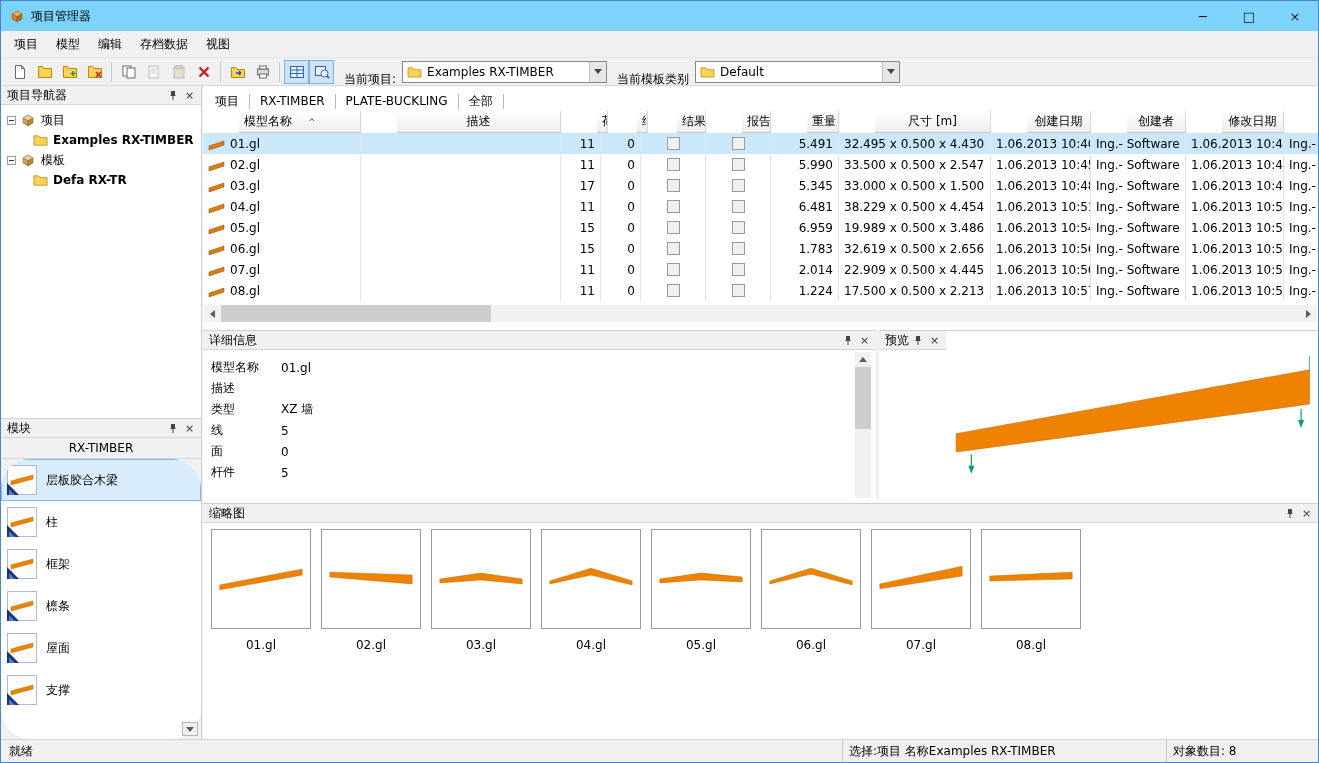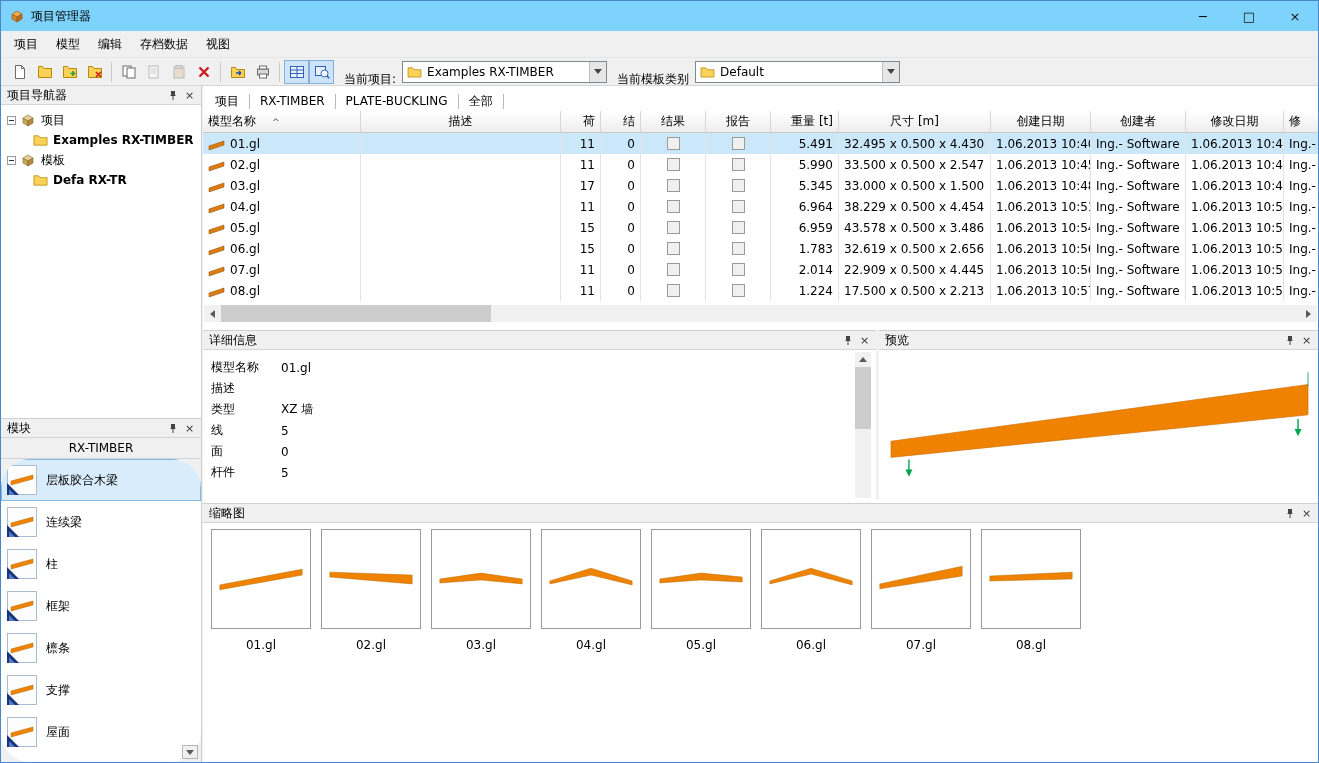--- a/index.html
+++ b/index.html
@@ -52,21 +52,21 @@
   .mod-item.selected { background:#d9ecfb; border-color:#84b7e4; }
   .mod-icon { width:30px; height:30px; flex:0 0 auto; display:inline-flex; }
   .mod-label { margin-left:9px; white-space:nowrap; }
   .mod-scroll { position:absolute; right:3px; bottom:3px; width:16px; height:14px; background:#f0f0f0; border:1px solid #b5b5b5; display:flex; align-items:center; justify-content:center; }
   
   .main { position:absolute; left:202px; top:0; right:0; bottom:0; background:#fff; }
   .tabs { position:absolute; top:6px; left:2px; height:19px; display:flex; align-items:center; }
   .tab { padding:0 10px; border-right:1px solid #b9b9b9; line-height:15px; white-space:nowrap; }
   .grid { display:grid; grid-template-columns:158px 200px 40px 40px 65px 65px 68px 152px 100px 95px 98px minmax(36px,1fr); }
   .thead { position:absolute; top:25px; left:0; right:0; height:22px; }
-  .hcell { border-right:1px solid #d6d6d6; border-bottom:1px solid #c9c9c9; background:linear-gradient(#ffffff,#ededed); line-height:21px; padding:0 5px; white-space:nowrap; overflow:hidden; }
+  .hcell { border-right:1px solid #d6d6d6; border-bottom:1px solid #c9c9c9; background:linear-gradient(#ffffff,#ededed); line-height:21px; padding:0 5px; white-space:nowrap; overflow:hidden;margin-left:36px; }
   .hc-c { text-align:center; } .hc-r { text-align:right; }
   .caret { font-size:9px; margin-left:16px; color:#555; }
   .tbody { position:absolute; top:47px; left:0; right:0; height:168px; }
   .trow { height:21px; }
   .trow.selected { background:#cbe8fa; }
   .tcell { border-right:1px solid #e3e3e3; display:flex; align-items:center; padding:0 5px; white-space:nowrap; overflow:hidden; }
   .num { justify-content:flex-end; } .ctr { justify-content:center; }
   .row-icon { width:18px; height:12px; margin-right:4px; display:inline-flex; flex:0 0 auto; }
   .checkbox { width:13px; height:13px; border:1px solid #9a9a9a; background:#f0f0f0; display:inline-block; }
   
@@ -82,21 +82,21 @@
   .det-body { flex:1; background:#fff; position:relative; padding:7px 0 0 8px; overflow:hidden; }
   .det-row { height:21px; display:flex; align-items:center; }
   .det-label { width:66px; flex:0 0 auto; }
   .det-value { margin-left:4px; }
   .vscroll { position:absolute; right:5px; top:2px; bottom:2px; width:16px; background:#f1f1f1; }
   .vs-btn { height:15px; display:flex; align-items:center; justify-content:center; }
   .tri-u { width:0; height:0; border-left:4px solid transparent; border-right:4px solid transparent; border-bottom:5px solid #5a5a5a; }
   .tri-d { width:0; height:0; border-left:4px solid transparent; border-right:4px solid transparent; border-top:5px solid #5a5a5a; }
   .vs-thumb { position:absolute; top:15px; left:0; right:0; height:62px; background:#cdcdcd; }
   .lsplit { width:3px; background:#f0f0f0; }
-  .preview { flex:1; display:flex; flex-direction:column; border-top:1px solid #cfcfcf; }
+  .preview { flex:1; display:flex; border-top:1px solid #cfcfcf; }
   .prev-body { flex:1; background:#fff; position:relative; overflow:hidden; }
   .prev-body svg { width:100%; height:100%; display:block; }
   
   .thumbs { position:absolute; left:0; right:0; top:417px; bottom:0; display:flex; flex-direction:column; border-top:1px solid #cfcfcf; }
   .thumb-strip { flex:1; background:#fff; padding:6px 0 0 8px; display:flex; gap:10px; align-items:flex-start; overflow:hidden; }
   .thumb { width:100px; display:flex; flex-direction:column; align-items:center; flex:0 0 auto; }
   .thumb-box { width:100px; height:100px; border:1px solid #9a9a9a; background:#fff; }
   .thumb-box svg { width:100%; height:100%; display:block; }
   .thumb-label { margin-top:9px; }
   
@@ -307,90 +307,79 @@
               <svg viewBox="0 0 30 30">
                 <rect x="0.5" y="0.5" width="29" height="29" fill="#fdfdfd" stroke="#a8bdd4"></rect>
                 <polygon points="4,16 26,10 26,14 4,20" fill="#ef8200" stroke="#b36a00" stroke-width="0.5"></polygon>
                 <polygon points="0,30 0,18 12,30" fill="#16337e"></polygon>
                 <polygon points="2,30 2,24 8,30" fill="#5b79c0"></polygon>
               </svg>
             </span>
             <span class="mod-label">层板胶合木梁</span>
           </div>
 
+
           <div class="mod-item">
             <span class="mod-icon">
               <svg viewBox="0 0 30 30">
                 <rect x="0.5" y="0.5" width="29" height="29" fill="#fdfdfd" stroke="#a8bdd4"></rect>
                 <polygon points="4,16 26,10 26,14 4,20" fill="#ef8200" stroke="#b36a00" stroke-width="0.5"></polygon>
                 <polygon points="0,30 0,18 12,30" fill="#16337e"></polygon>
                 <polygon points="2,30 2,24 8,30" fill="#5b79c0"></polygon>
               </svg>
             </span>
-            <span class="mod-label">连续梁</span>
+            <span class="mod-label">柱</span>
           </div>
 
           <div class="mod-item">
             <span class="mod-icon">
               <svg viewBox="0 0 30 30">
                 <rect x="0.5" y="0.5" width="29" height="29" fill="#fdfdfd" stroke="#a8bdd4"></rect>
                 <polygon points="4,16 26,10 26,14 4,20" fill="#ef8200" stroke="#b36a00" stroke-width="0.5"></polygon>
                 <polygon points="0,30 0,18 12,30" fill="#16337e"></polygon>
                 <polygon points="2,30 2,24 8,30" fill="#5b79c0"></polygon>
               </svg>
             </span>
-            <span class="mod-label">柱</span>
+            <span class="mod-label">框架</span>
           </div>
 
           <div class="mod-item">
             <span class="mod-icon">
               <svg viewBox="0 0 30 30">
                 <rect x="0.5" y="0.5" width="29" height="29" fill="#fdfdfd" stroke="#a8bdd4"></rect>
                 <polygon points="4,16 26,10 26,14 4,20" fill="#ef8200" stroke="#b36a00" stroke-width="0.5"></polygon>
                 <polygon points="0,30 0,18 12,30" fill="#16337e"></polygon>
                 <polygon points="2,30 2,24 8,30" fill="#5b79c0"></polygon>
               </svg>
             </span>
-            <span class="mod-label">框架</span>
+            <span class="mod-label">檩条</span>
           </div>
 
           <div class="mod-item">
             <span class="mod-icon">
               <svg viewBox="0 0 30 30">
                 <rect x="0.5" y="0.5" width="29" height="29" fill="#fdfdfd" stroke="#a8bdd4"></rect>
                 <polygon points="4,16 26,10 26,14 4,20" fill="#ef8200" stroke="#b36a00" stroke-width="0.5"></polygon>
                 <polygon points="0,30 0,18 12,30" fill="#16337e"></polygon>
                 <polygon points="2,30 2,24 8,30" fill="#5b79c0"></polygon>
               </svg>
             </span>
-            <span class="mod-label">檩条</span>
+            <span class="mod-label">屋面</span>
           </div>
 
           <div class="mod-item">
             <span class="mod-icon">
               <svg viewBox="0 0 30 30">
                 <rect x="0.5" y="0.5" width="29" height="29" fill="#fdfdfd" stroke="#a8bdd4"></rect>
                 <polygon points="4,16 26,10 26,14 4,20" fill="#ef8200" stroke="#b36a00" stroke-width="0.5"></polygon>
                 <polygon points="0,30 0,18 12,30" fill="#16337e"></polygon>
                 <polygon points="2,30 2,24 8,30" fill="#5b79c0"></polygon>
               </svg>
             </span>
             <span class="mod-label">支撑</span>
-          </div>
-
-          <div class="mod-item">
-            <span class="mod-icon">
-              <svg viewBox="0 0 30 30">
-                <rect x="0.5" y="0.5" width="29" height="29" fill="#fdfdfd" stroke="#a8bdd4"></rect>
-                <polygon points="4,16 26,10 26,14 4,20" fill="#ef8200" stroke="#b36a00" stroke-width="0.5"></polygon>
-                <polygon points="0,30 0,18 12,30" fill="#16337e"></polygon>
-                <polygon points="2,30 2,24 8,30" fill="#5b79c0"></polygon>
-              </svg>
-            </span>
-            <span class="mod-label">屋面</span>
           </div>
         </div>
       <div class="mod-scroll">
           <span class="tri-d"></span>
         </div>
     </div>
 
     <div class="main">
 
       <div class="tabs">
@@ -507,21 +496,21 @@
             </div>
             <div class="tcell"></div>
             <div class="tcell num">11</div>
             <div class="tcell num">0</div>
             <div class="tcell ctr">
               <span class="checkbox"></span>
             </div>
             <div class="tcell ctr">
               <span class="checkbox"></span>
             </div>
-            <div class="tcell num">6.964</div>
+            <div class="tcell num">6.481</div>
             <div class="tcell">38.229 x 0.500 x 4.454</div>
             <div class="tcell">1.06.2013 10:51</div>
             <div class="tcell">Ing.- Software</div>
             <div class="tcell">1.06.2013 10:51</div>
             <div class="tcell">Ing.- S</div>
           </div>
 
           <div class="trow grid">
             <div class="tcell">
               <span class="row-icon">
@@ -534,21 +523,21 @@
             <div class="tcell"></div>
             <div class="tcell num">15</div>
             <div class="tcell num">0</div>
             <div class="tcell ctr">
               <span class="checkbox"></span>
             </div>
             <div class="tcell ctr">
               <span class="checkbox"></span>
             </div>
             <div class="tcell num">6.959</div>
-            <div class="tcell">43.578 x 0.500 x 3.486</div>
+            <div class="tcell">19.989 x 0.500 x 3.486</div>
             <div class="tcell">1.06.2013 10:54</div>
             <div class="tcell">Ing.- Software</div>
             <div class="tcell">1.06.2013 10:55</div>
             <div class="tcell">Ing.- S</div>
           </div>
 
           <div class="trow grid">
             <div class="tcell">
               <span class="row-icon">
                 <svg viewBox="0 0 18 12">
@@ -802,14 +791,19 @@
                 </svg>
               </div>
               <div class="thumb-label">08.gl</div>
             </div>
           </div>
       </div>
 
     </div>
   </div>
 
+  <div class="statusbar">
+    <div class="sb-ready">就绪</div>
+    <div class="sb-sel">选择:项目 名称Examples RX-TIMBER</div>
+    <div class="sb-count">对象数目: 8</div>
+  </div>
 
 </div>
 
 </body></html>

